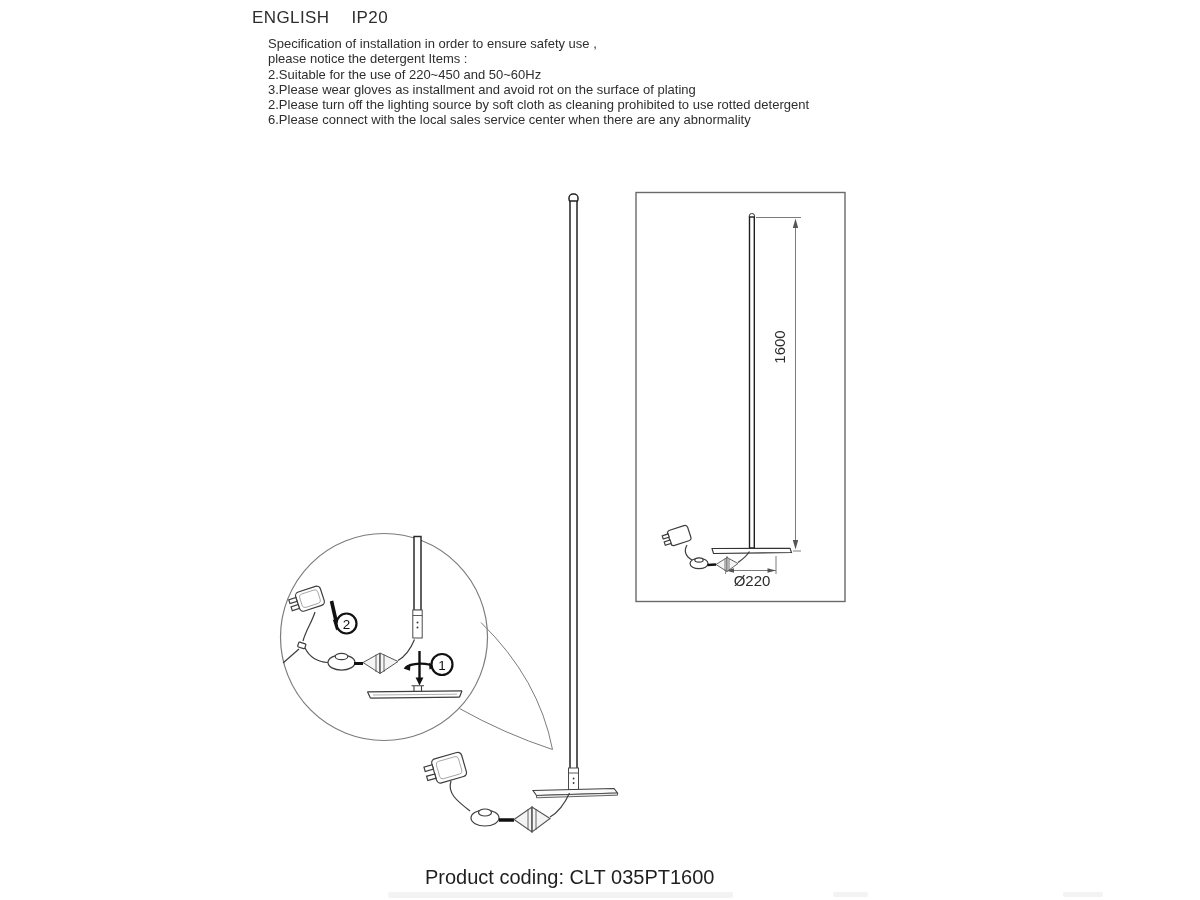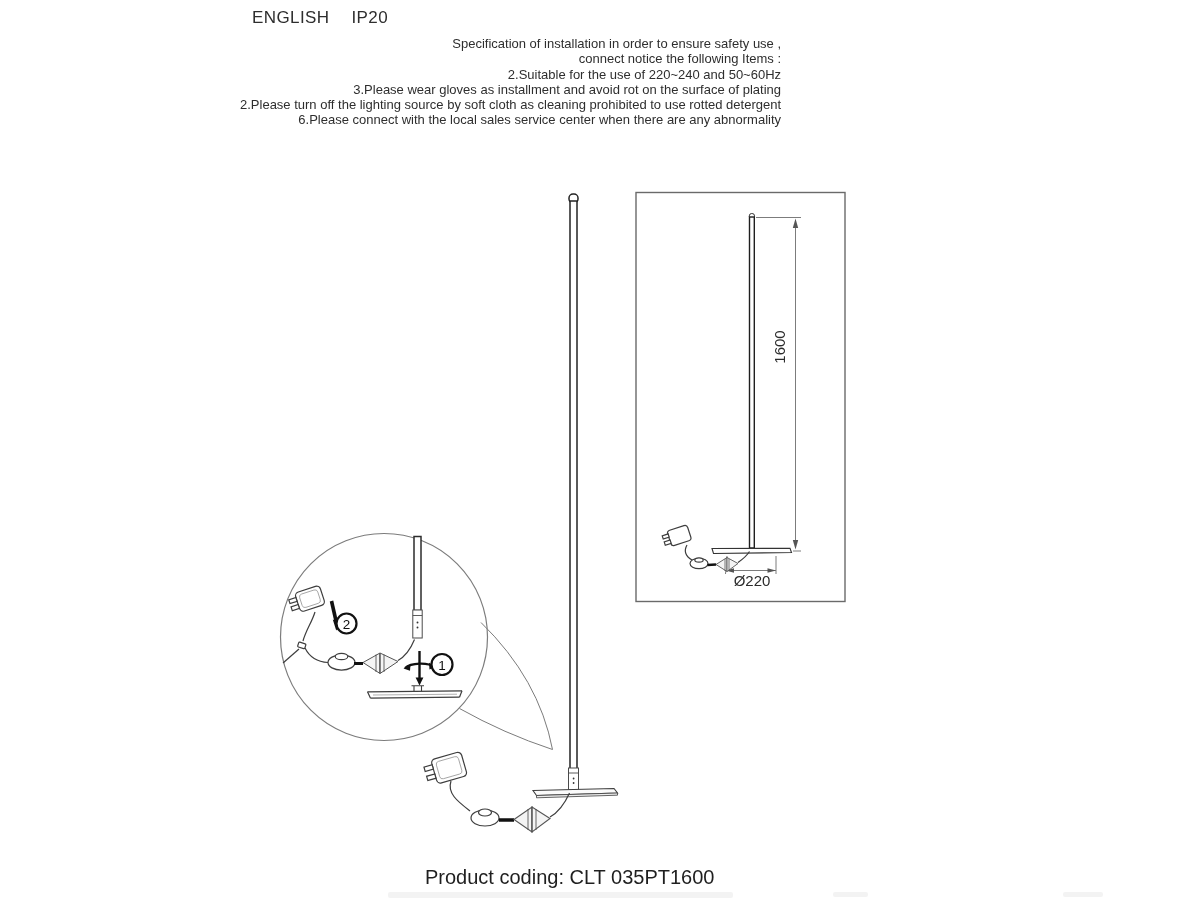--- a/index.html
+++ b/index.html
@@ -7,22 +7,22 @@
   .canvas {
     position:relative; width:1200px; height:900px; background:#ffffff;
     font-family:"Liberation Sans", sans-serif; color:#2b2b2b; overflow:hidden;
   }
   .header {
     position:absolute; left:252px; top:8px; font-size:17px; color:#2e2e2e;
     letter-spacing:0.4px; white-space:nowrap;
   }
   .header .ip { margin-left:22px; }
   .spec {
-    position:absolute; left:240px; top:36px; font-size:13px; line-height:15.3px;
-    color:#2e2e2e; white-space:nowrap;text-align:right;
+    position:absolute; left:268px; top:36px; font-size:13px; line-height:15.3px;
+    color:#2e2e2e; white-space:nowrap;
   }
   .footer {
     position:absolute; left:425px; top:866px; font-size:20px; color:#1f1f1f;
     white-space:nowrap;
   }
   svg.diagram { position:absolute; left:0; top:0; }
   .s  { stroke:#3e3e3e; fill:none; stroke-width:1.2; }
   .sw { stroke:#3e3e3e; fill:#ffffff; stroke-width:1.2; }
   .sd { stroke:#232323; fill:#ffffff; stroke-width:1.5; }
   .sg { stroke:#7c7c7c; fill:none; stroke-width:1; }
@@ -34,22 +34,22 @@
 <body>
 
 <div class="canvas">
 
   <div class="header">
     <span>ENGLISH</span><span class="ip">IP20</span>
   </div>
 
   <div class="spec">
     <div>Specification of installation in order to ensure safety use ,</div>
-    <div>connect notice the following Items :</div>
-    <div>2.Suitable for the use of 220~240 and 50~60Hz</div>
+    <div>please notice the detergent Items :</div>
+    <div>2.Suitable for the use of 220~450 and 50~60Hz</div>
     <div>3.Please wear gloves as installment and avoid rot on the surface of plating</div>
     <div>2.Please turn off the lighting source by soft cloth as cleaning prohibited to use rotted detergent</div>
     <div>6.Please connect with the local sales service center when there are any abnormality</div>
   </div>
 
   <svg class="diagram" width="1200" height="900" viewBox="0 0 1200 900">
 
     <g>
       <rect x="569" y="194" width="9" height="9" rx="4" class="sd"></rect>
       <rect x="570" y="201" width="7" height="589" class="sd"></rect>

